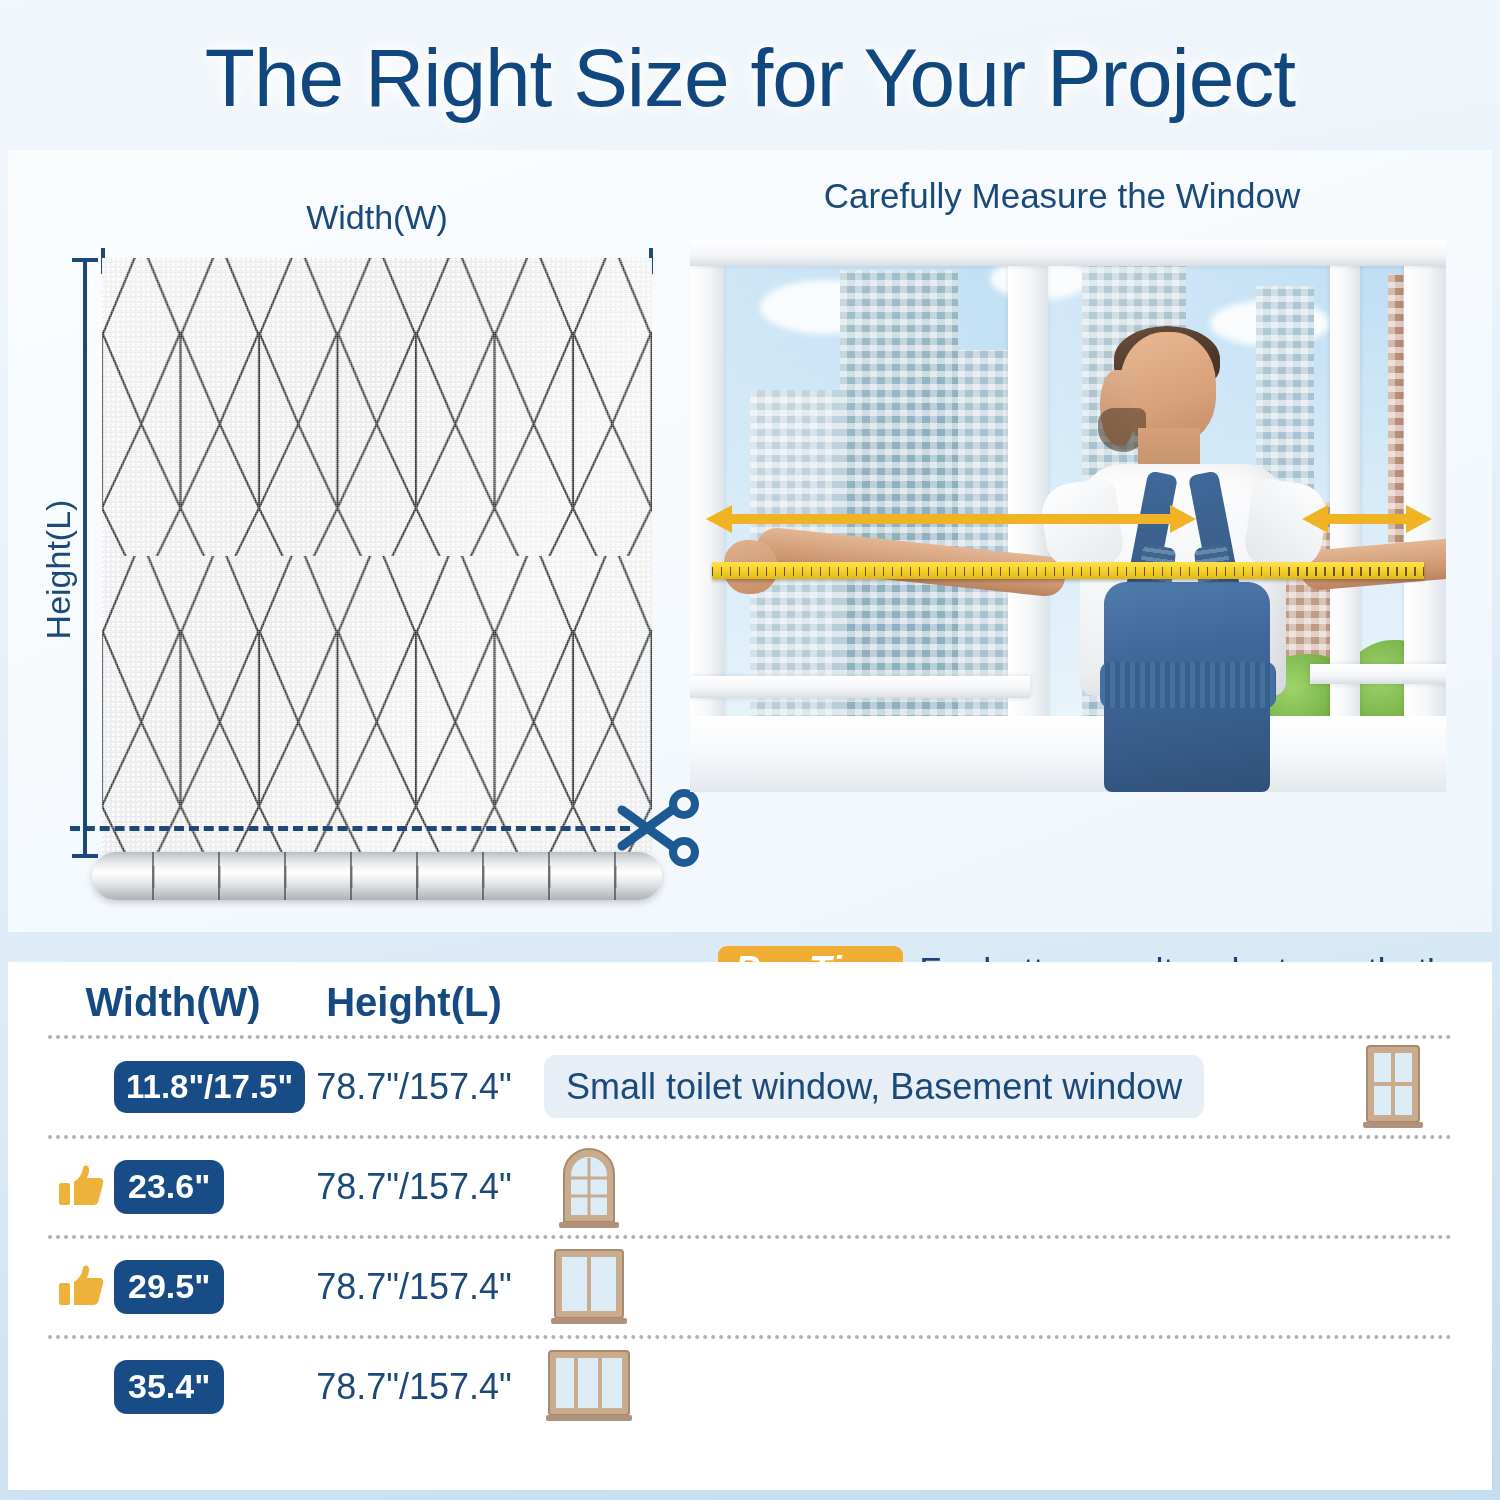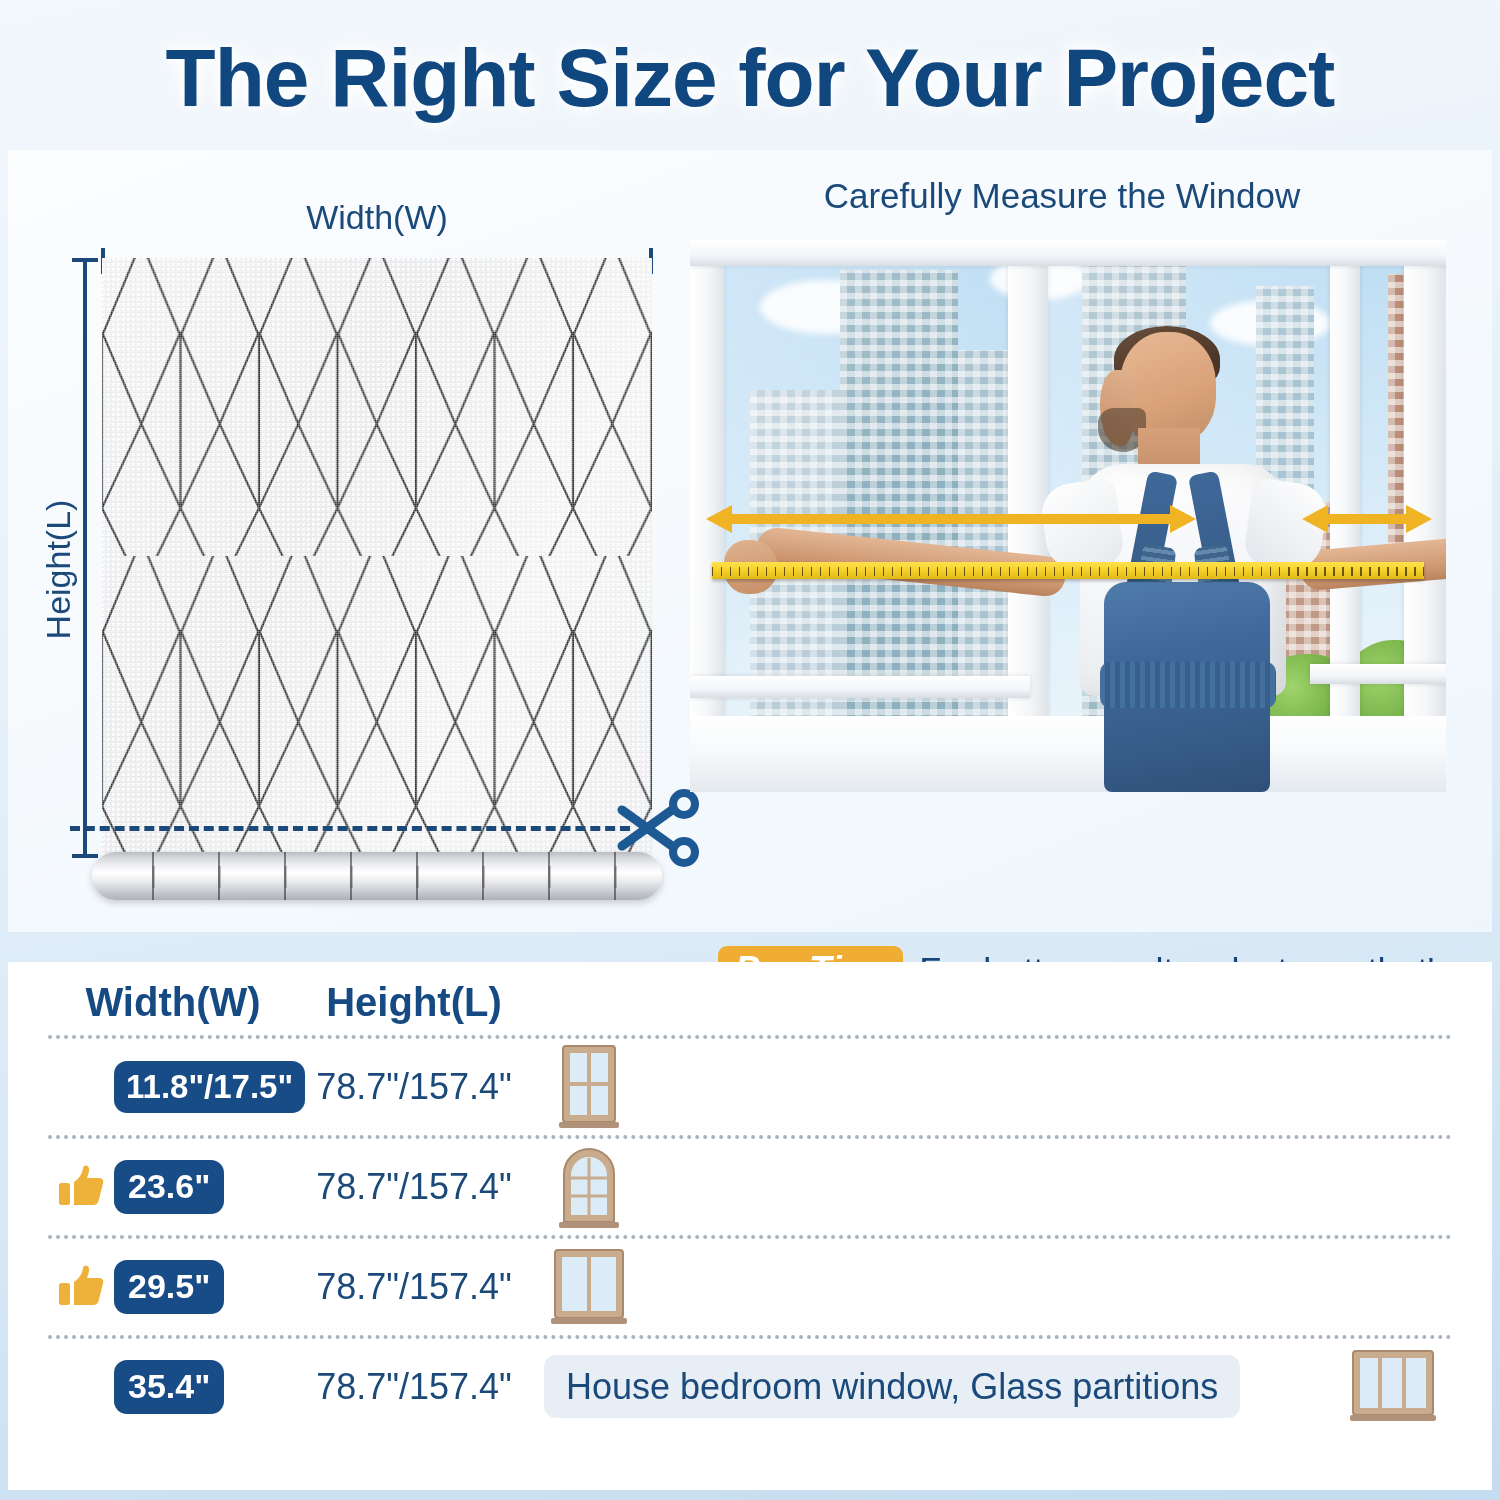--- a/index.html
+++ b/index.html
@@ -15,21 +15,21 @@
 
   
   .title-band {
     position: absolute;
     left: 0; top: 22px;
     width: 1500px; height: 112px;
     display: flex; align-items: center; justify-content: center;
   }
   .title-text {
     font-size: 82px;
-    font-weight: 700;
+    font-weight: 400;
     color: #10477f;
     letter-spacing: -1px;
     white-space: nowrap;
     text-shadow: 0 0 18px #ffffff, 0 0 32px #ffffff, 0 0 10px #ffffff;
   }
 
   
   .top-panel {
     position: absolute;
     left: 8px; top: 150px;
@@ -529,20 +529,23 @@
     </div>
 
     <div class="divider"></div>
 
     <div class="trow">
       <div class="c-thumb"></div>
       <div class="c-width">
         <span class="badge wide">11.8"/17.5"</span>
       </div>
       <div class="c-height">78.7"/157.4"</div>
+      <div class="c-scen">
+        <span class="scen-pill">Small toilet window, Basement window</span>
+      </div>
       <div class="c-icon">
         <svg width="64" height="86" viewBox="0 0 64 86">
           <rect x="6" y="2" width="52" height="76" rx="3" fill="#c9ab8e" stroke="#a98a6d" stroke-width="2"></rect>
           <rect x="13" y="9" width="38" height="62" fill="#dcecf6"></rect>
           <line x1="32" y1="9" x2="32" y2="71" stroke="#c9ab8e" stroke-width="4"></line>
           <line x1="13" y1="40" x2="51" y2="40" stroke="#c9ab8e" stroke-width="4"></line>
           <rect x="2" y="78" width="60" height="6" rx="2" fill="#b0917a"></rect>
         </svg>
       </div>
     </div>
@@ -597,23 +600,20 @@
     </div>
 
     <div class="divider"></div>
 
     <div class="trow">
       <div class="c-thumb"></div>
       <div class="c-width">
         <span class="badge">35.4"</span>
       </div>
       <div class="c-height">78.7"/157.4"</div>
-      <div class="c-scen">
-        <span class="scen-pill">House bedroom window, Glass partitions</span>
-      </div>
       <div class="c-icon">
         <svg width="86" height="78" viewBox="0 0 86 78">
           <rect x="3" y="3" width="80" height="64" rx="3" fill="#c9ab8e" stroke="#a98a6d" stroke-width="2"></rect>
           <rect x="10" y="10" width="18" height="50" fill="#dcecf6"></rect>
           <rect x="32" y="10" width="20" height="50" fill="#dcecf6"></rect>
           <rect x="56" y="10" width="20" height="50" fill="#dcecf6"></rect>
           <line x1="30" y1="10" x2="30" y2="60" stroke="#c9ab8e" stroke-width="4"></line>
           <line x1="54" y1="10" x2="54" y2="60" stroke="#c9ab8e" stroke-width="4"></line>
           <rect x="0" y="67" width="86" height="6" rx="2" fill="#b0917a"></rect>
         </svg>

